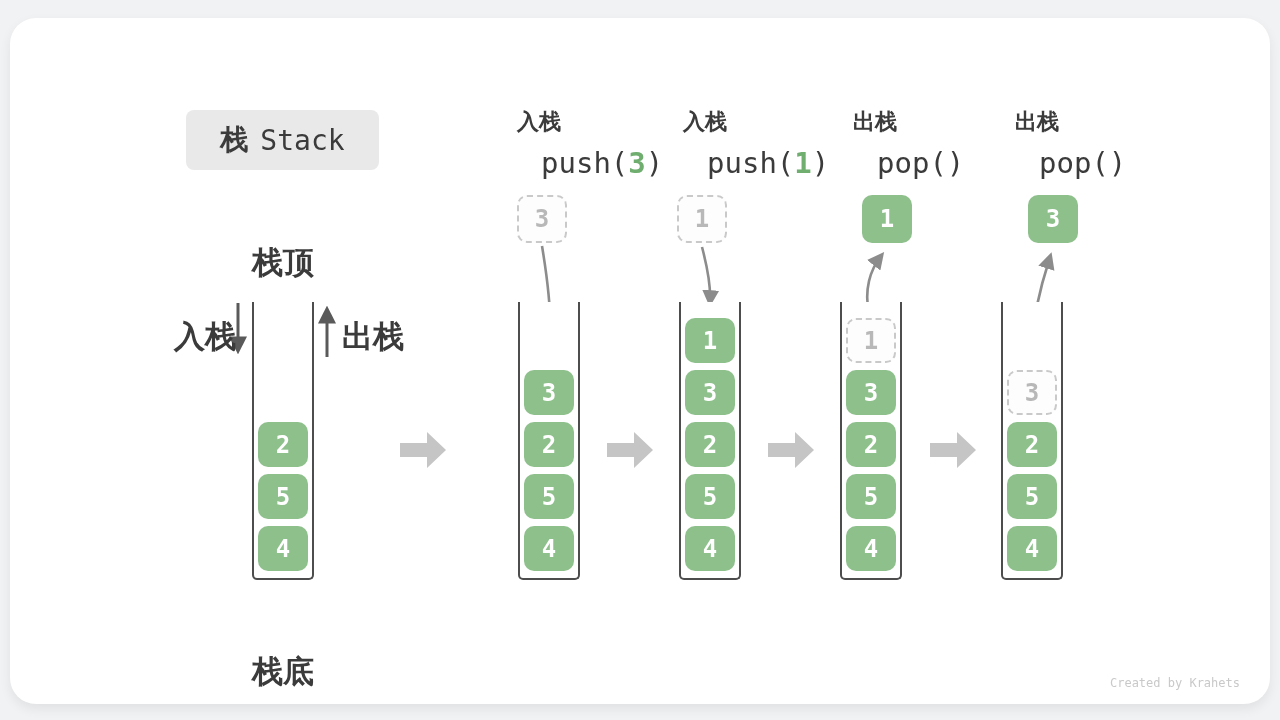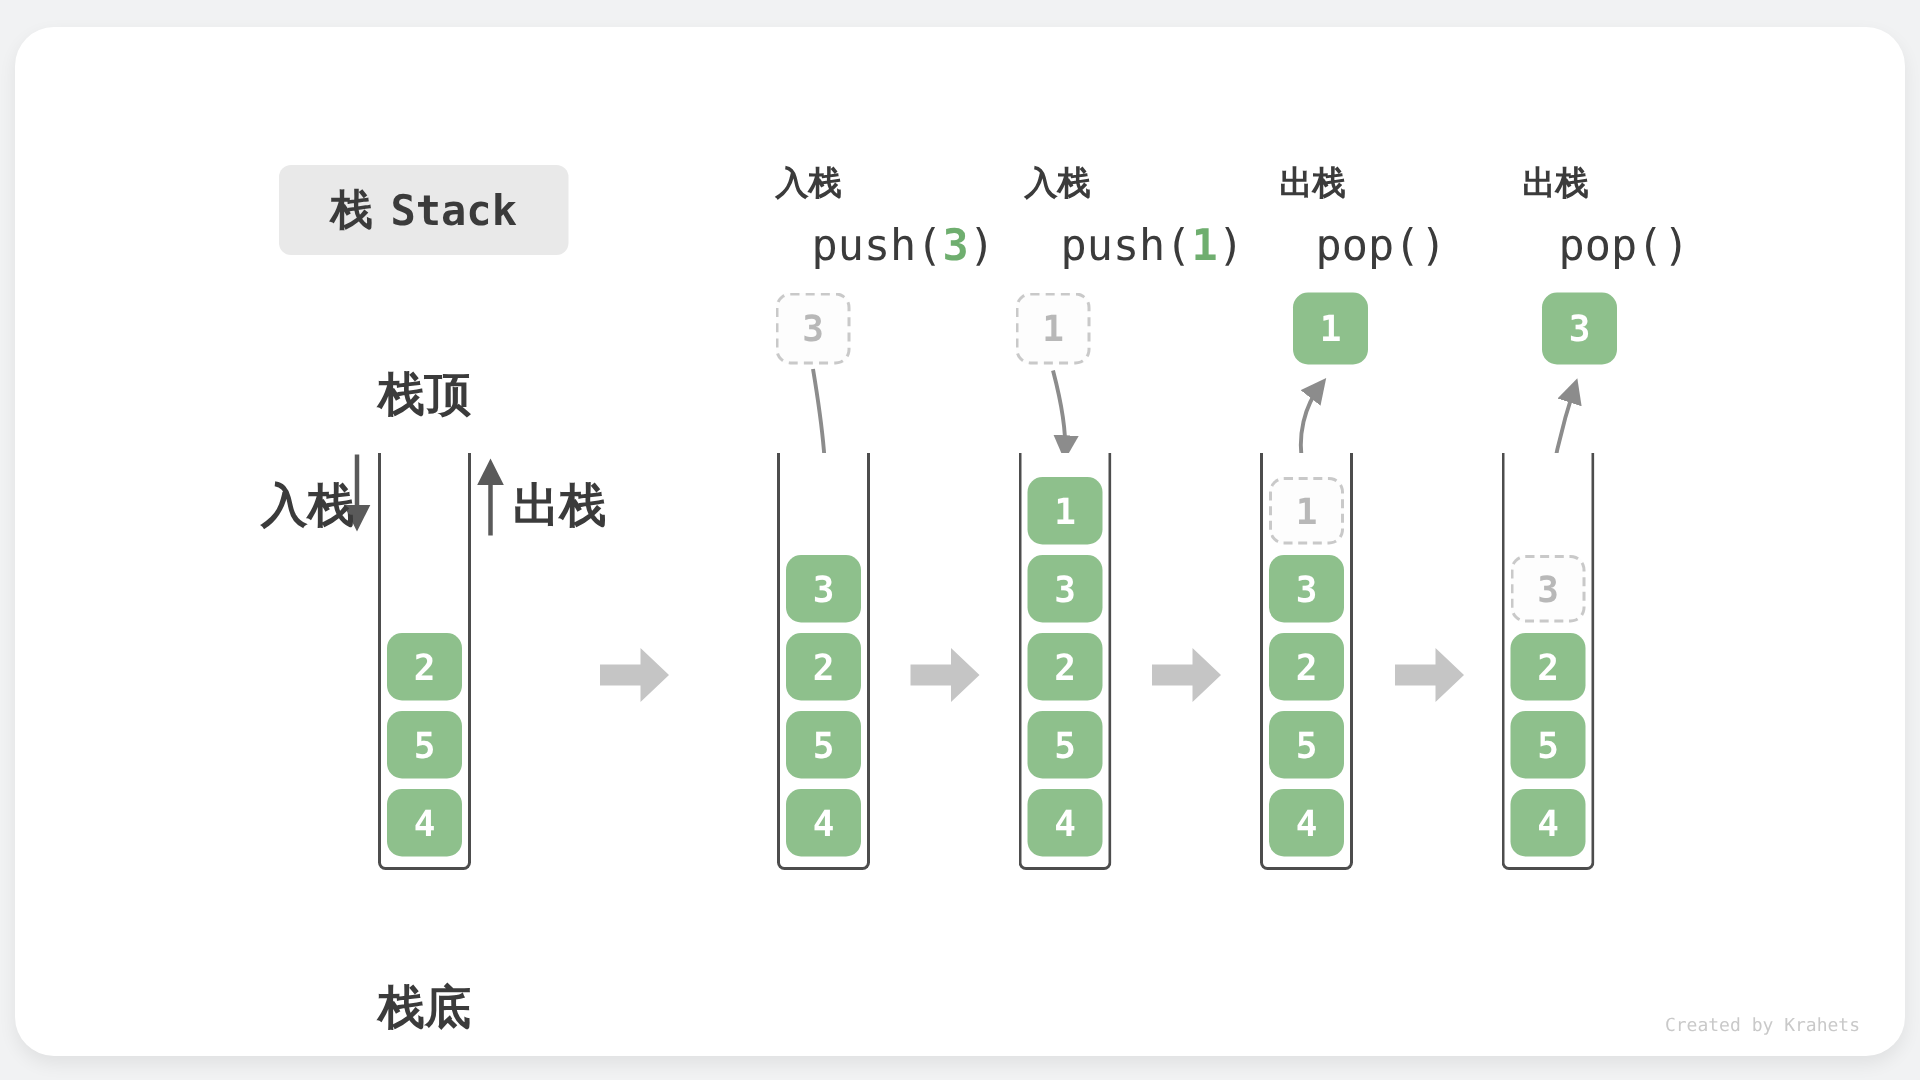--- a/index.html
+++ b/index.html
@@ -15,21 +15,21 @@
     box-shadow:0 5px 12px rgba(0,0,0,0.07);
   }
   .abs{position:absolute;}
   .title-box{
     left:186px;top:110px;width:193px;height:60px;
     background:#e9e9e9;border-radius:8px;
     display:flex;align-items:center;justify-content:center;
     font-size:28px;color:#3b3b3b;
   }
   .title-zh{font-weight:700;}
-  .title-en{font-family:"DejaVu Sans Mono",monospace;margin-left:12px;font-weight:700;}
+  .title-en{font-family:"DejaVu Sans Mono",monospace;margin-left:12px;font-weight:400;}
   .cjk-label{font-weight:700;font-size:31px;color:#3b3b3b;white-space:nowrap;}
   .op{white-space:nowrap;}
   .op-zh{font-weight:700;font-size:22px;color:#3b3b3b;}
   .op-code{
     margin-top:9px;font-family:"DejaVu Sans Mono",monospace;
     font-size:29px;color:#3b3b3b;font-weight:500;margin-left:24px;
   }
   .op-arg{color:#6fae6f;font-weight:700;}
   .stack-container{
     width:58px;height:276px;background:#ffffff;

